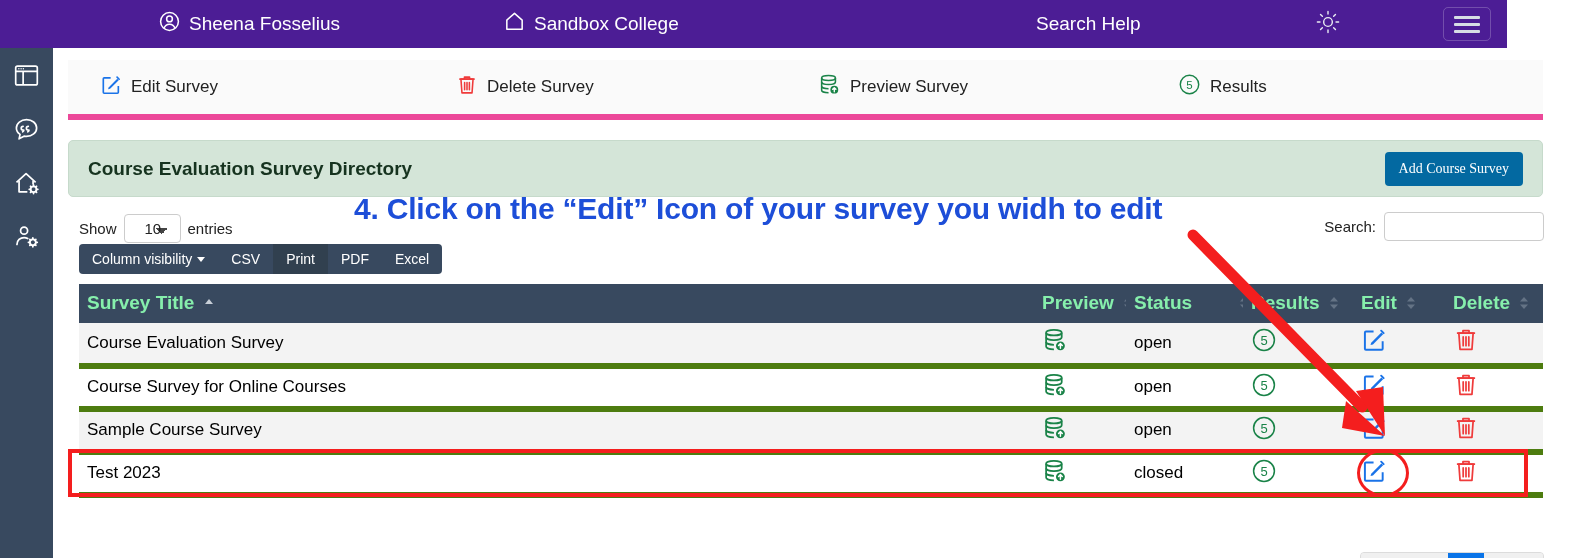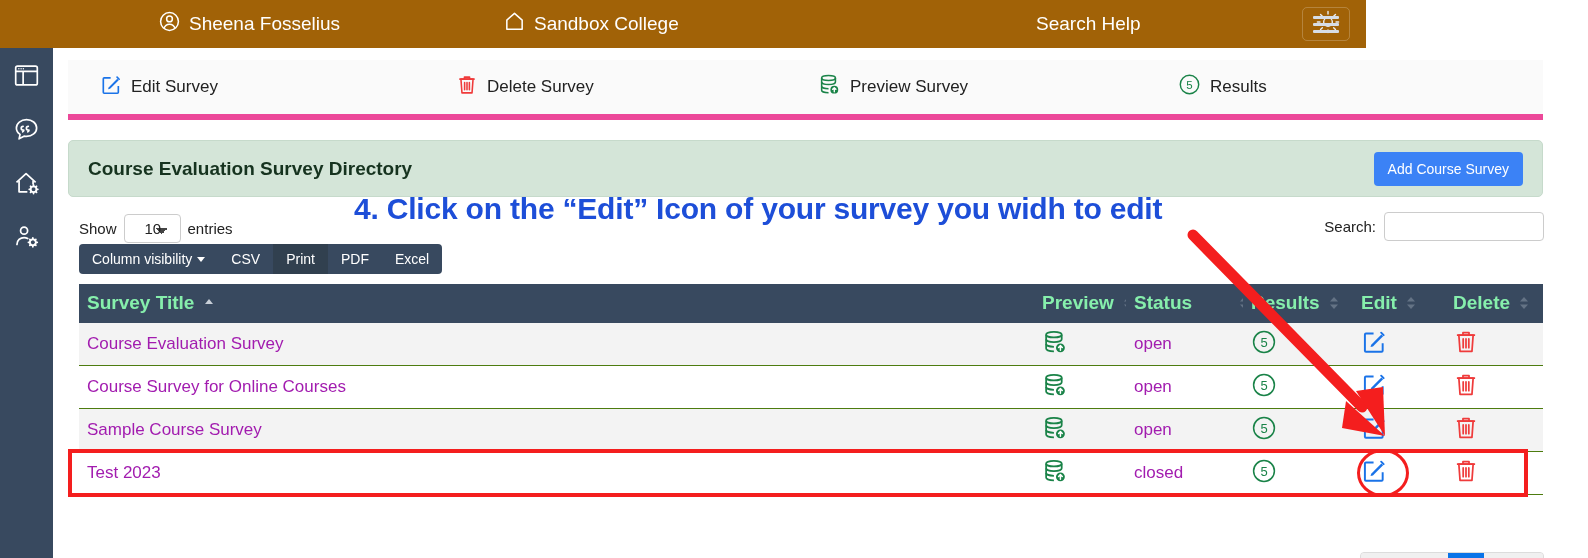--- a/index.html
+++ b/index.html
@@ -7,22 +7,22 @@
     margin: 0; padding: 0;
     width: 1588px; height: 558px;
     overflow: hidden;
     background: #ffffff;
     font-family: "Liberation Sans", sans-serif;
   }
   #root { position: relative; width: 1588px; height: 558px; background:#fff; }
 
   
   .topbar{
-    position:absolute; left:0; top:0; width:1366px; height:48px;
-    background:#a16207; display:flex; align-items:center;
+    position:absolute; left:0; top:0; width:1507px; height:48px;
+    background:#4c1d95; display:flex; align-items:center;
   }
   .tb-item{ display:flex; align-items:center; gap:8px; color:#fff; font-size:19px; white-space:nowrap;}
   .tb-user{ position:absolute; left:158px; }
   .tb-college{ position:absolute; left:503px; }
   .tb-help{ position:absolute; left:1036px; font-size:19px;}
   .tb-sun{ position:absolute; left:1315px; }
   .tb-burger{
     position:absolute; right:16px; width:48px; height:34px;
     border:1px solid rgba(255,255,255,.22); border-radius:5px;
     display:flex; flex-direction:column; justify-content:center; align-items:center; gap:4px;
@@ -51,22 +51,22 @@
   .act-edit{ left:32px;} .act-del{ left:388px;} .act-prev{ left:750px;} .act-res{ left:1110px;}
 
   
   .dirpanel{
     position:absolute; left:15px; top:92px; width:1475px; height:57px;
     background:#d4e5d8; border:1px solid #c6dacb; border-radius:5px;
     display:flex; align-items:center; justify-content:space-between; padding:0 19px;
   }
   .dirtitle{ font-size:19px; font-weight:bold; color:#16331f; }
   .addbtn{
-    background:#3b82f6; color:#fff; border:none; border-radius:4px;
-    font-size:14px; padding:9px 14px; cursor:pointer; font-family:Liberation Sans, sans-serif;
+    background:#0369a1; color:#fff; border:none; border-radius:4px;
+    font-size:14px; padding:9px 14px; cursor:pointer; font-family:Liberation Serif, serif;
   }
 
   
   .showwrap{ position:absolute; left:26px; top:166px; display:flex; align-items:center; gap:7px; font-size:15px; color:#222;}
   .showsel{
     width:57px; height:29px; border:1px solid #ccc; border-radius:4px; background:#fff;
     font-size:15px; font-family:inherit; color:#222; padding-left:20px; cursor:pointer;
     -webkit-appearance:none; appearance:none;
     background-image:
       linear-gradient(45deg, transparent 50%, #444 50%),
@@ -86,21 +86,21 @@
   .searchinput{ width:160px; height:29px; border:1px solid #ccc; border-radius:4px; font-family:inherit; font-size:15px; padding:0 7px;}
 
   
   .tbl{ position:absolute; left:26px; top:236px; width:1464px; border-collapse:collapse; table-layout:fixed;}
   .tbl thead th{
     background:#38495f; color:#86efac; font-size:19px; font-weight:bold; text-align:left;
     height:37px; padding:8px 8px; position:relative; cursor:pointer; white-space:nowrap;
   }
   .sorticon{ display:inline-block; width:12px; margin-left:4px; opacity:.45; vertical-align:middle;}
   .sortasc{ opacity:.95; }
-  .tbl tbody td{ height:43px; font-size:17px; color:#a21caf; padding:0 8px; border-bottom:1px solid #4d7c0f; vertical-align:middle;}
+  .tbl tbody td{ height:43px; font-size:17px; color:#000000; padding:0 8px; border-bottom:6px solid #4d7c0f; vertical-align:middle;}
   .tbl tbody tr.odd td{ background:#f3f3f3; }
   .tbl tbody tr.even td{ background:#ffffff; }
   .c-title{ width:955px; }
   .c-prev{ width:92px; text-align:center;}
   .c-status{ width:117px; }
   .c-res{ width:110px; text-align:center;}
   .c-edit{ width:92px; text-align:center;}
   .c-del{ width:98px; text-align:center;margin-top:8px;}
   .cellicon{ display:inline-flex; align-items:center; justify-content:center; cursor:pointer;}
   .pager{ position:absolute; right:44px; top:504px; display:flex; border:1px solid #dcdcdc; border-radius:4px; overflow:hidden; background:#f0f0f0;}

